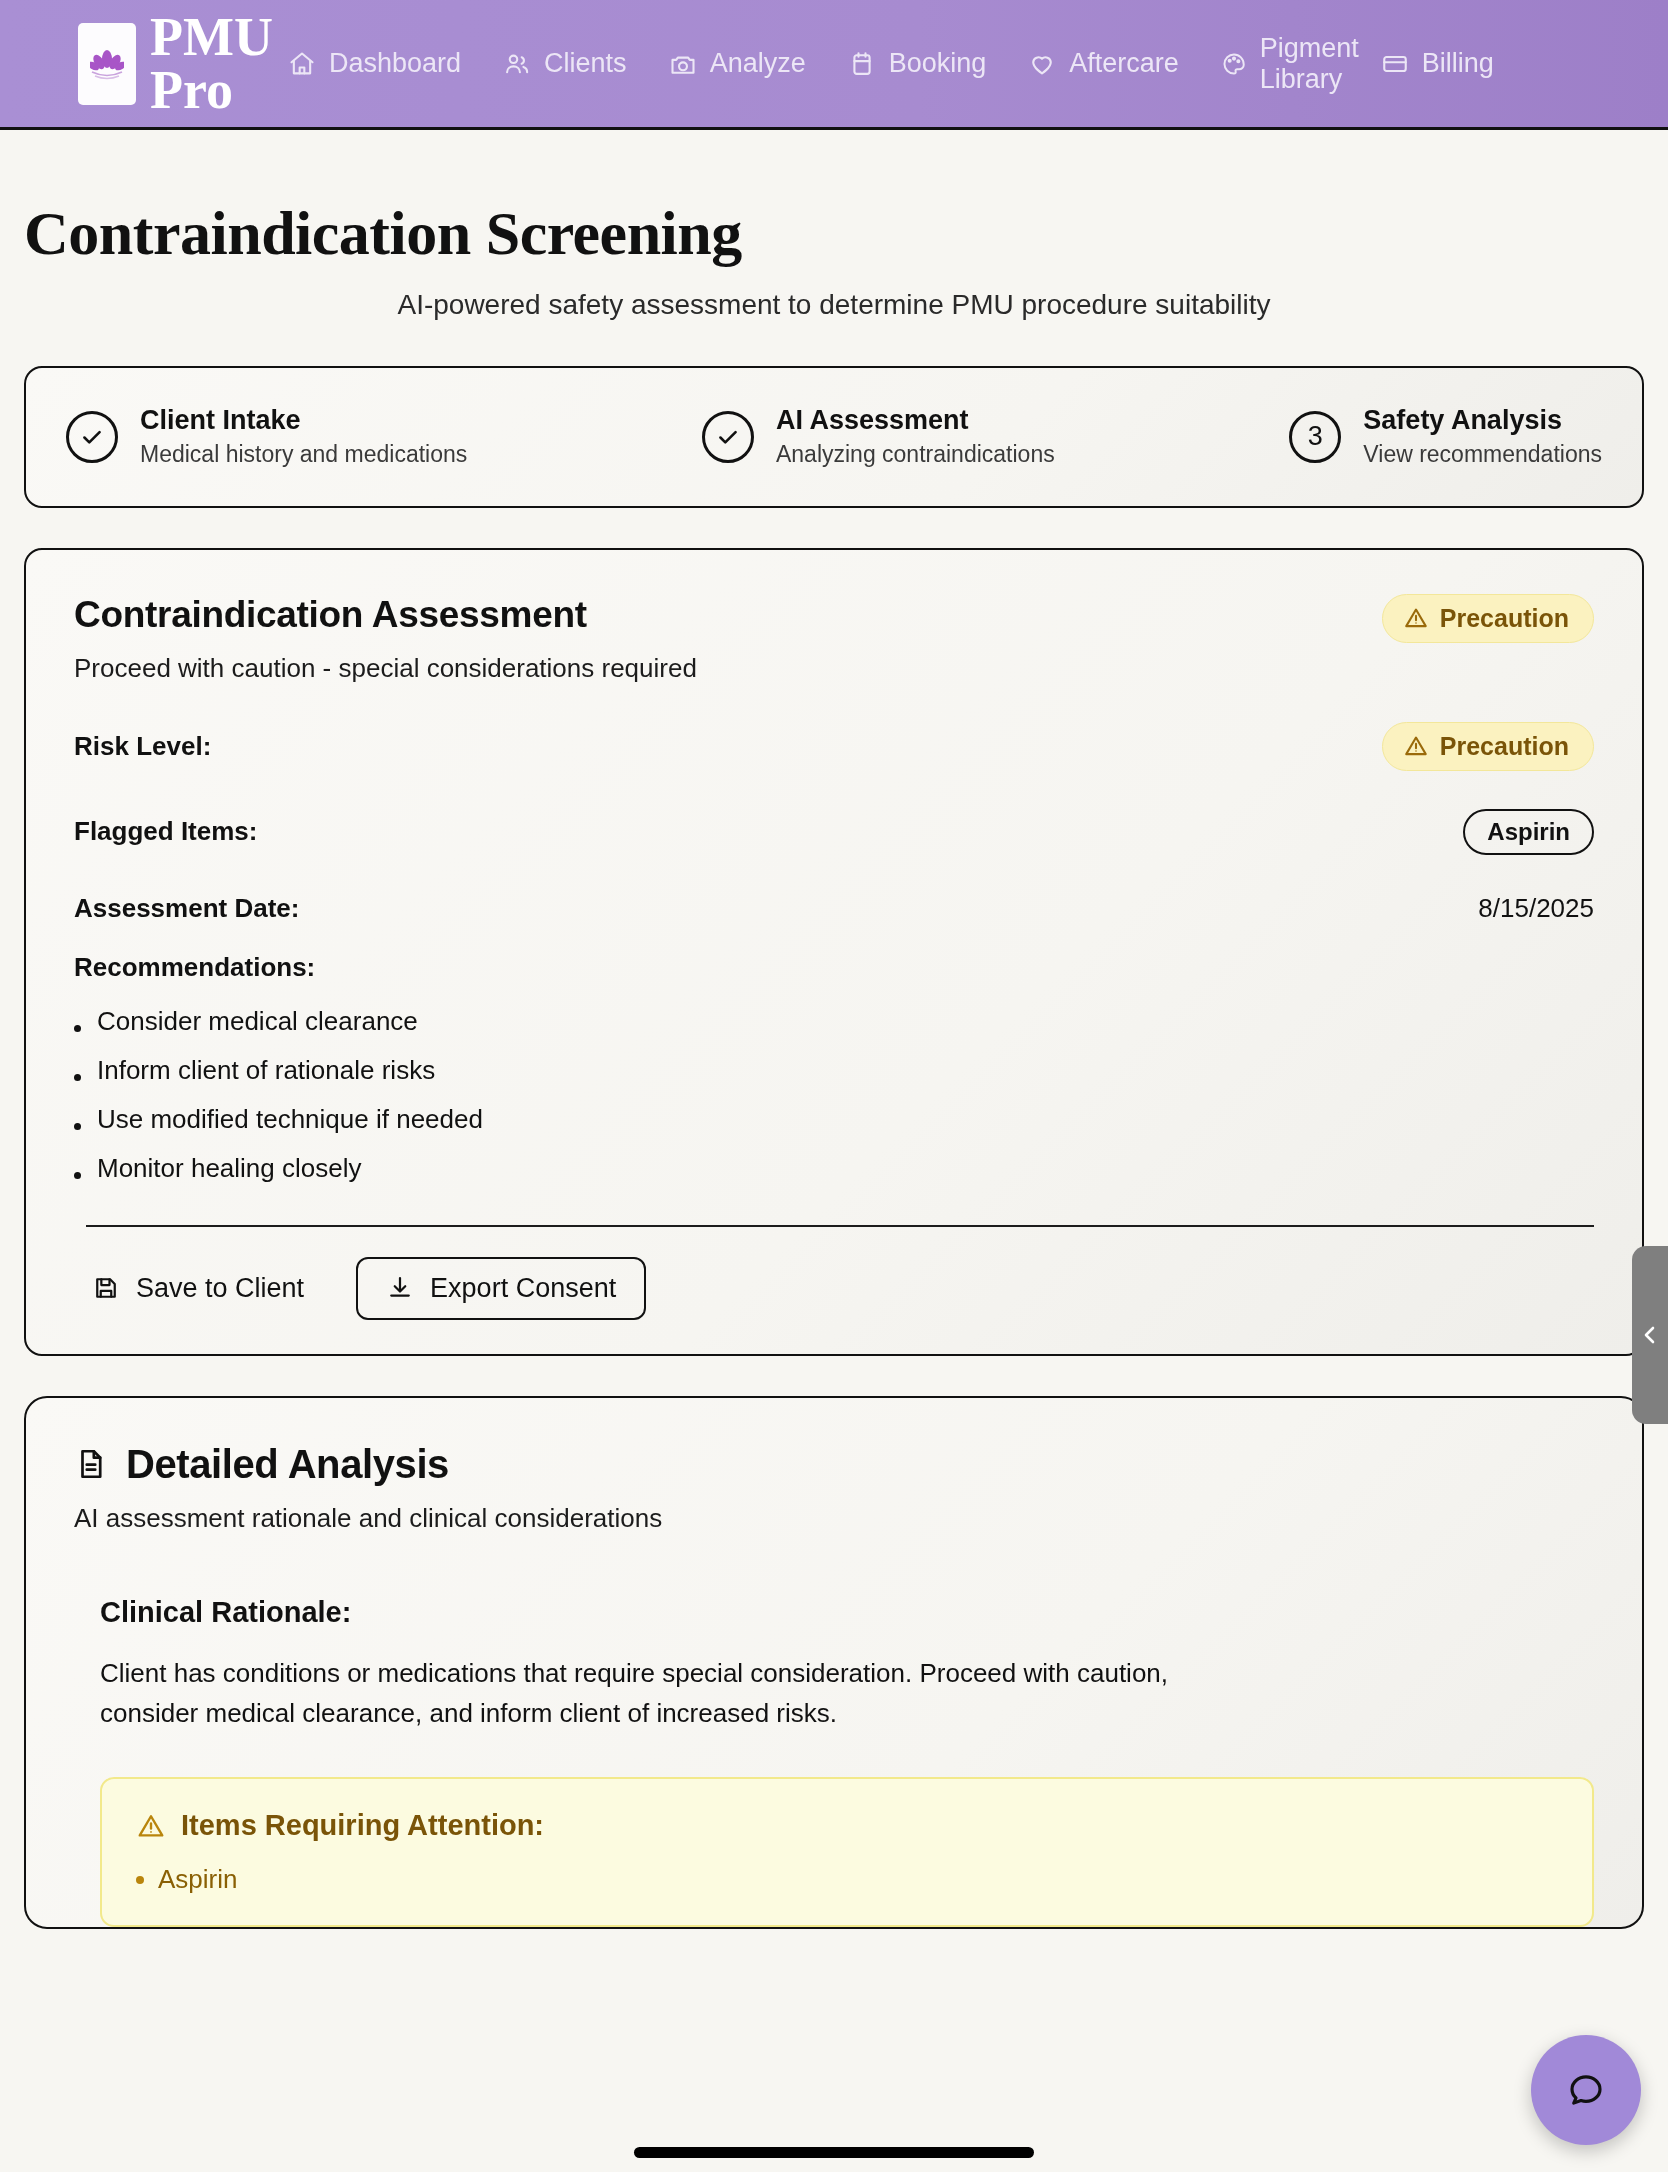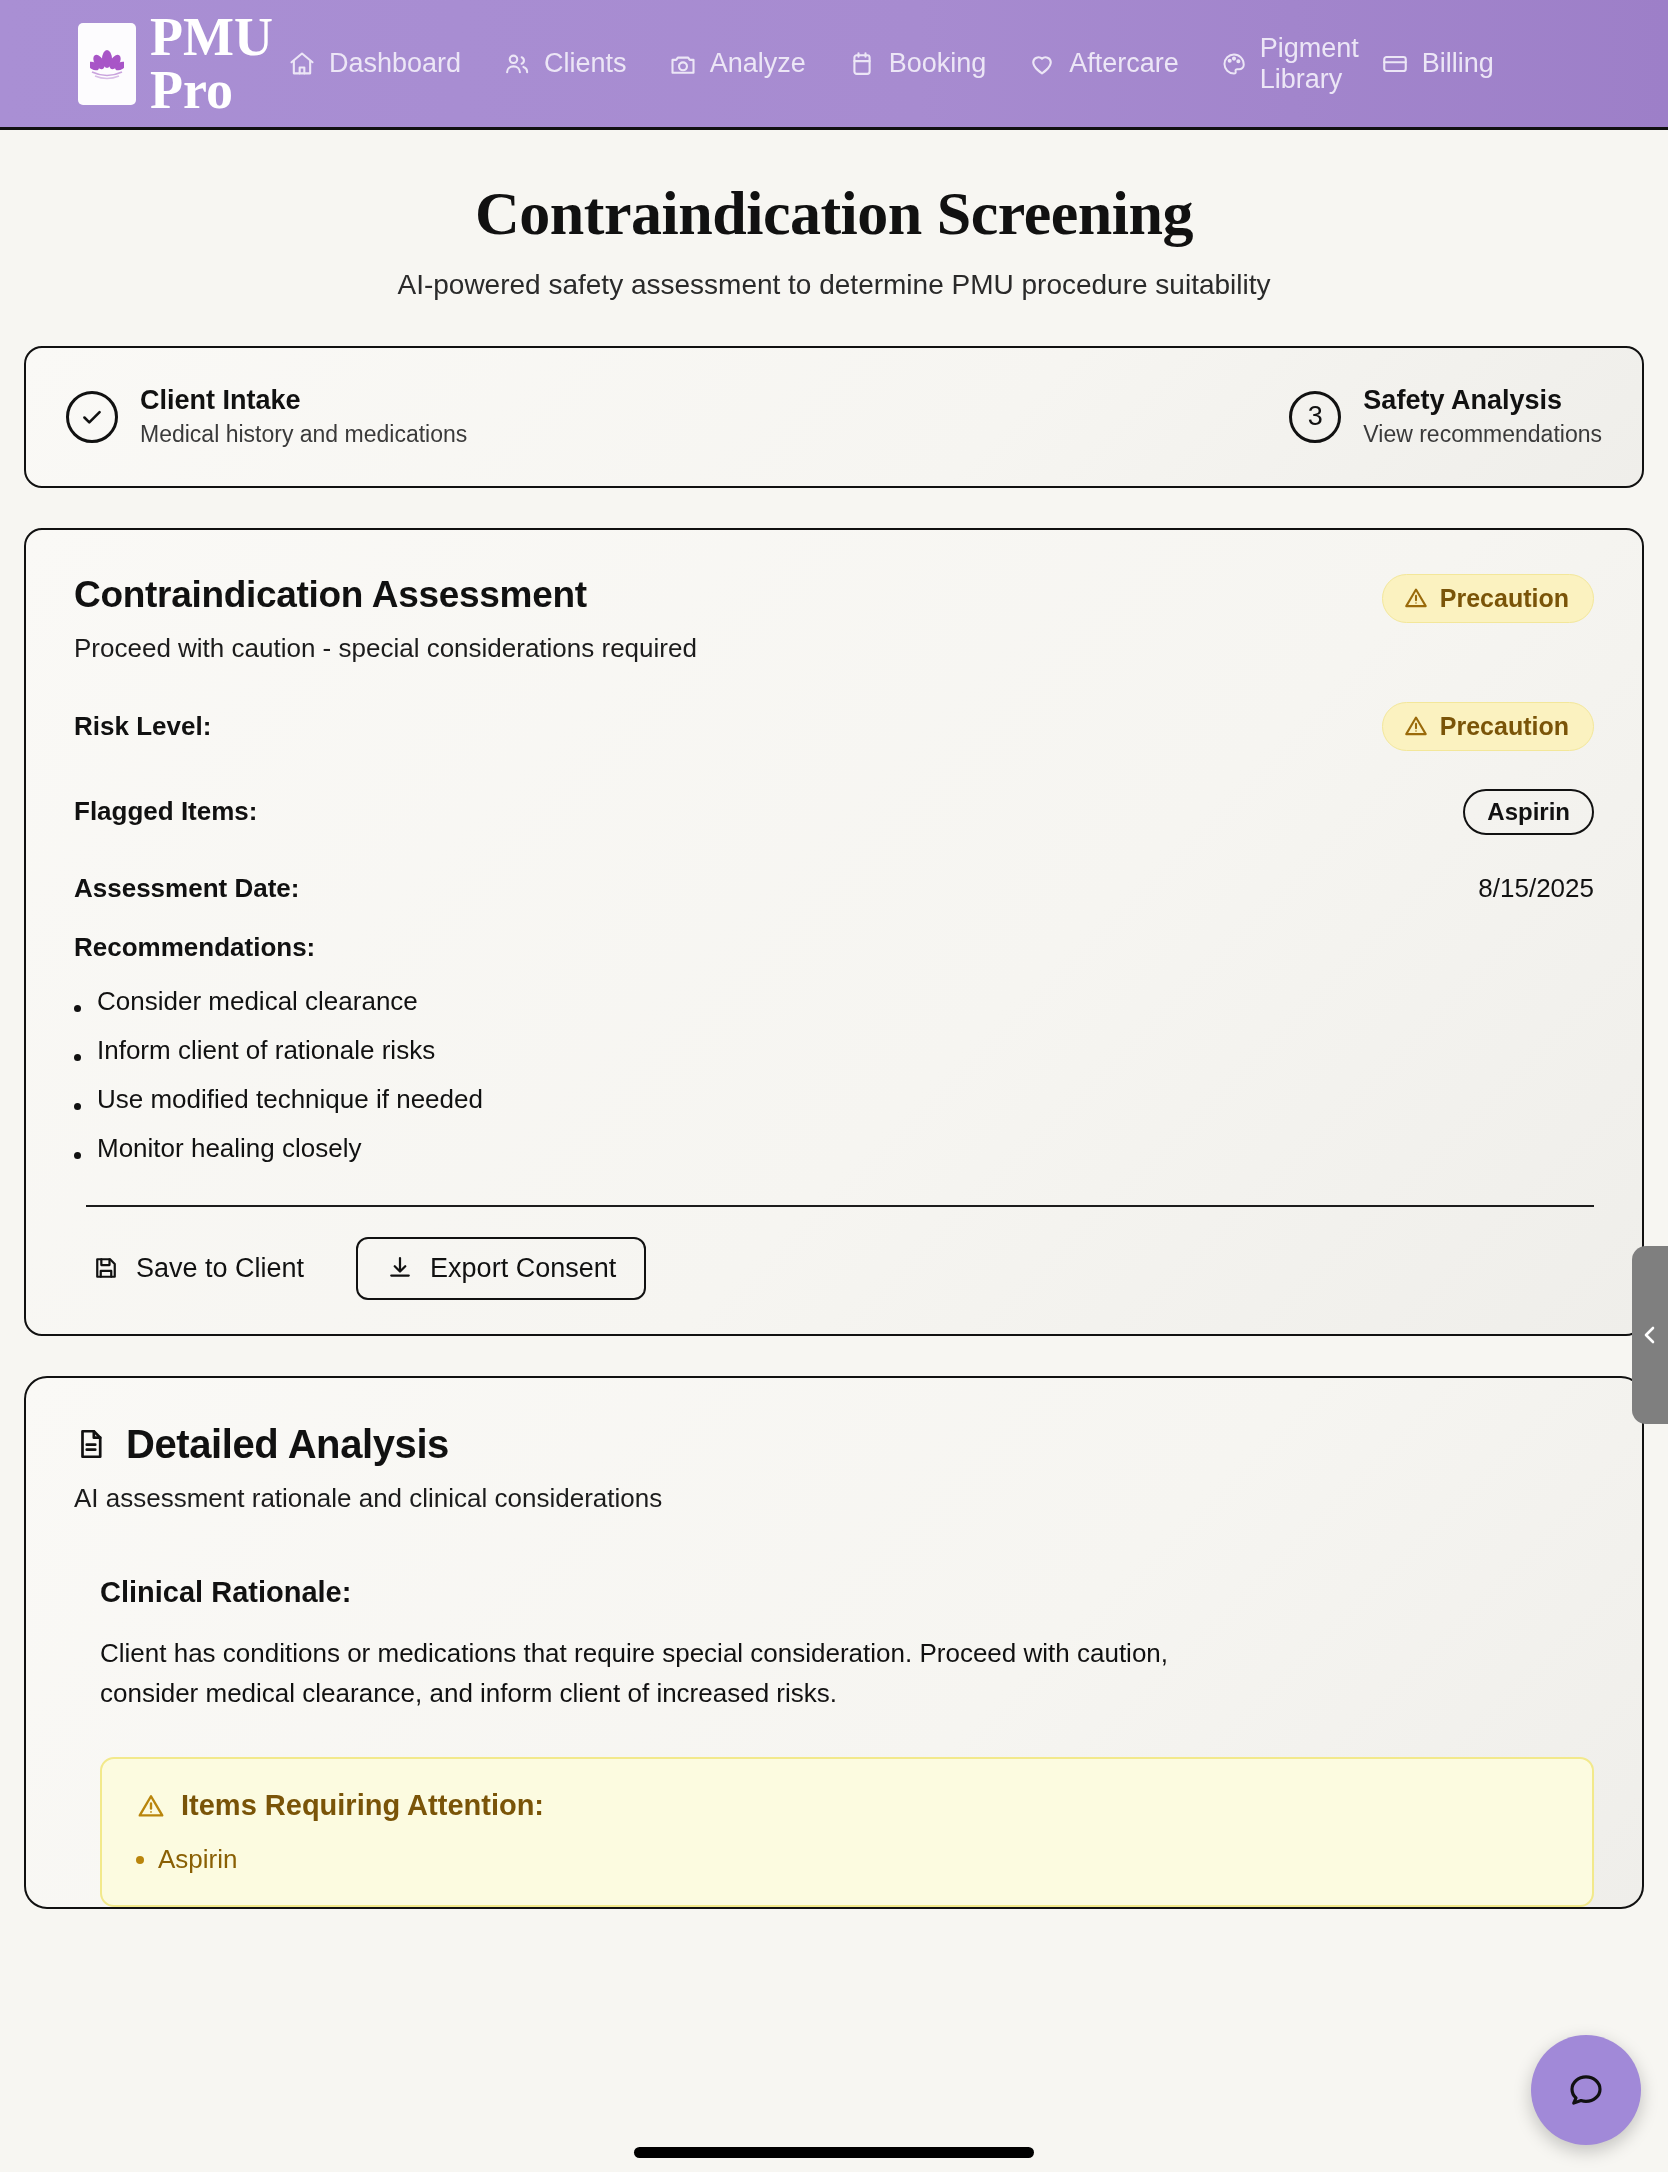--- a/index.html
+++ b/index.html
@@ -51,22 +51,22 @@
   .nav-ico { flex: none; display: block; }
 
   
   .page { padding: 0 24px; }
 
   .page-title {
     font-family: "Liberation Serif", serif;
     font-weight: bold;
     font-size: 62px;
     color: #111;
-    text-align: center;
-    padding-top: 48px;
+    text-align: left;
+    padding-top: 68px;
     letter-spacing: -0.5px;
   }
   .page-sub {
     text-align: center;
     font-size: 28px;
     color: #2a2a2a;
     margin-top: 20px;
   }
 
   
@@ -294,20 +294,31 @@
   <div class="card stepper">
     <div class="step">
       <div class="step-badge">
         <svg width="26" height="26" viewBox="0 0 24 24" fill="none" stroke="#111" stroke-width="2.4" stroke-linecap="round" stroke-linejoin="round">
             <path d="M5 12.5l4.5 4.5L19 7.5"></path>
           </svg>
       </div>
       <div>
         <div class="step-title">Client Intake</div>
         <div class="step-desc">Medical history and medications</div>
+      </div>
+    </div>
+    <div class="step">
+      <div class="step-badge">
+        <svg width="26" height="26" viewBox="0 0 24 24" fill="none" stroke="#111" stroke-width="2.4" stroke-linecap="round" stroke-linejoin="round">
+            <path d="M5 12.5l4.5 4.5L19 7.5"></path>
+          </svg>
+      </div>
+      <div>
+        <div class="step-title">AI Assessment</div>
+        <div class="step-desc">Analyzing contraindications</div>
       </div>
     </div>
     <div class="step">
       <div class="step-badge">3</div>
       <div>
         <div class="step-title">Safety Analysis</div>
         <div class="step-desc">View recommendations</div>
       </div>
     </div>
   </div>

